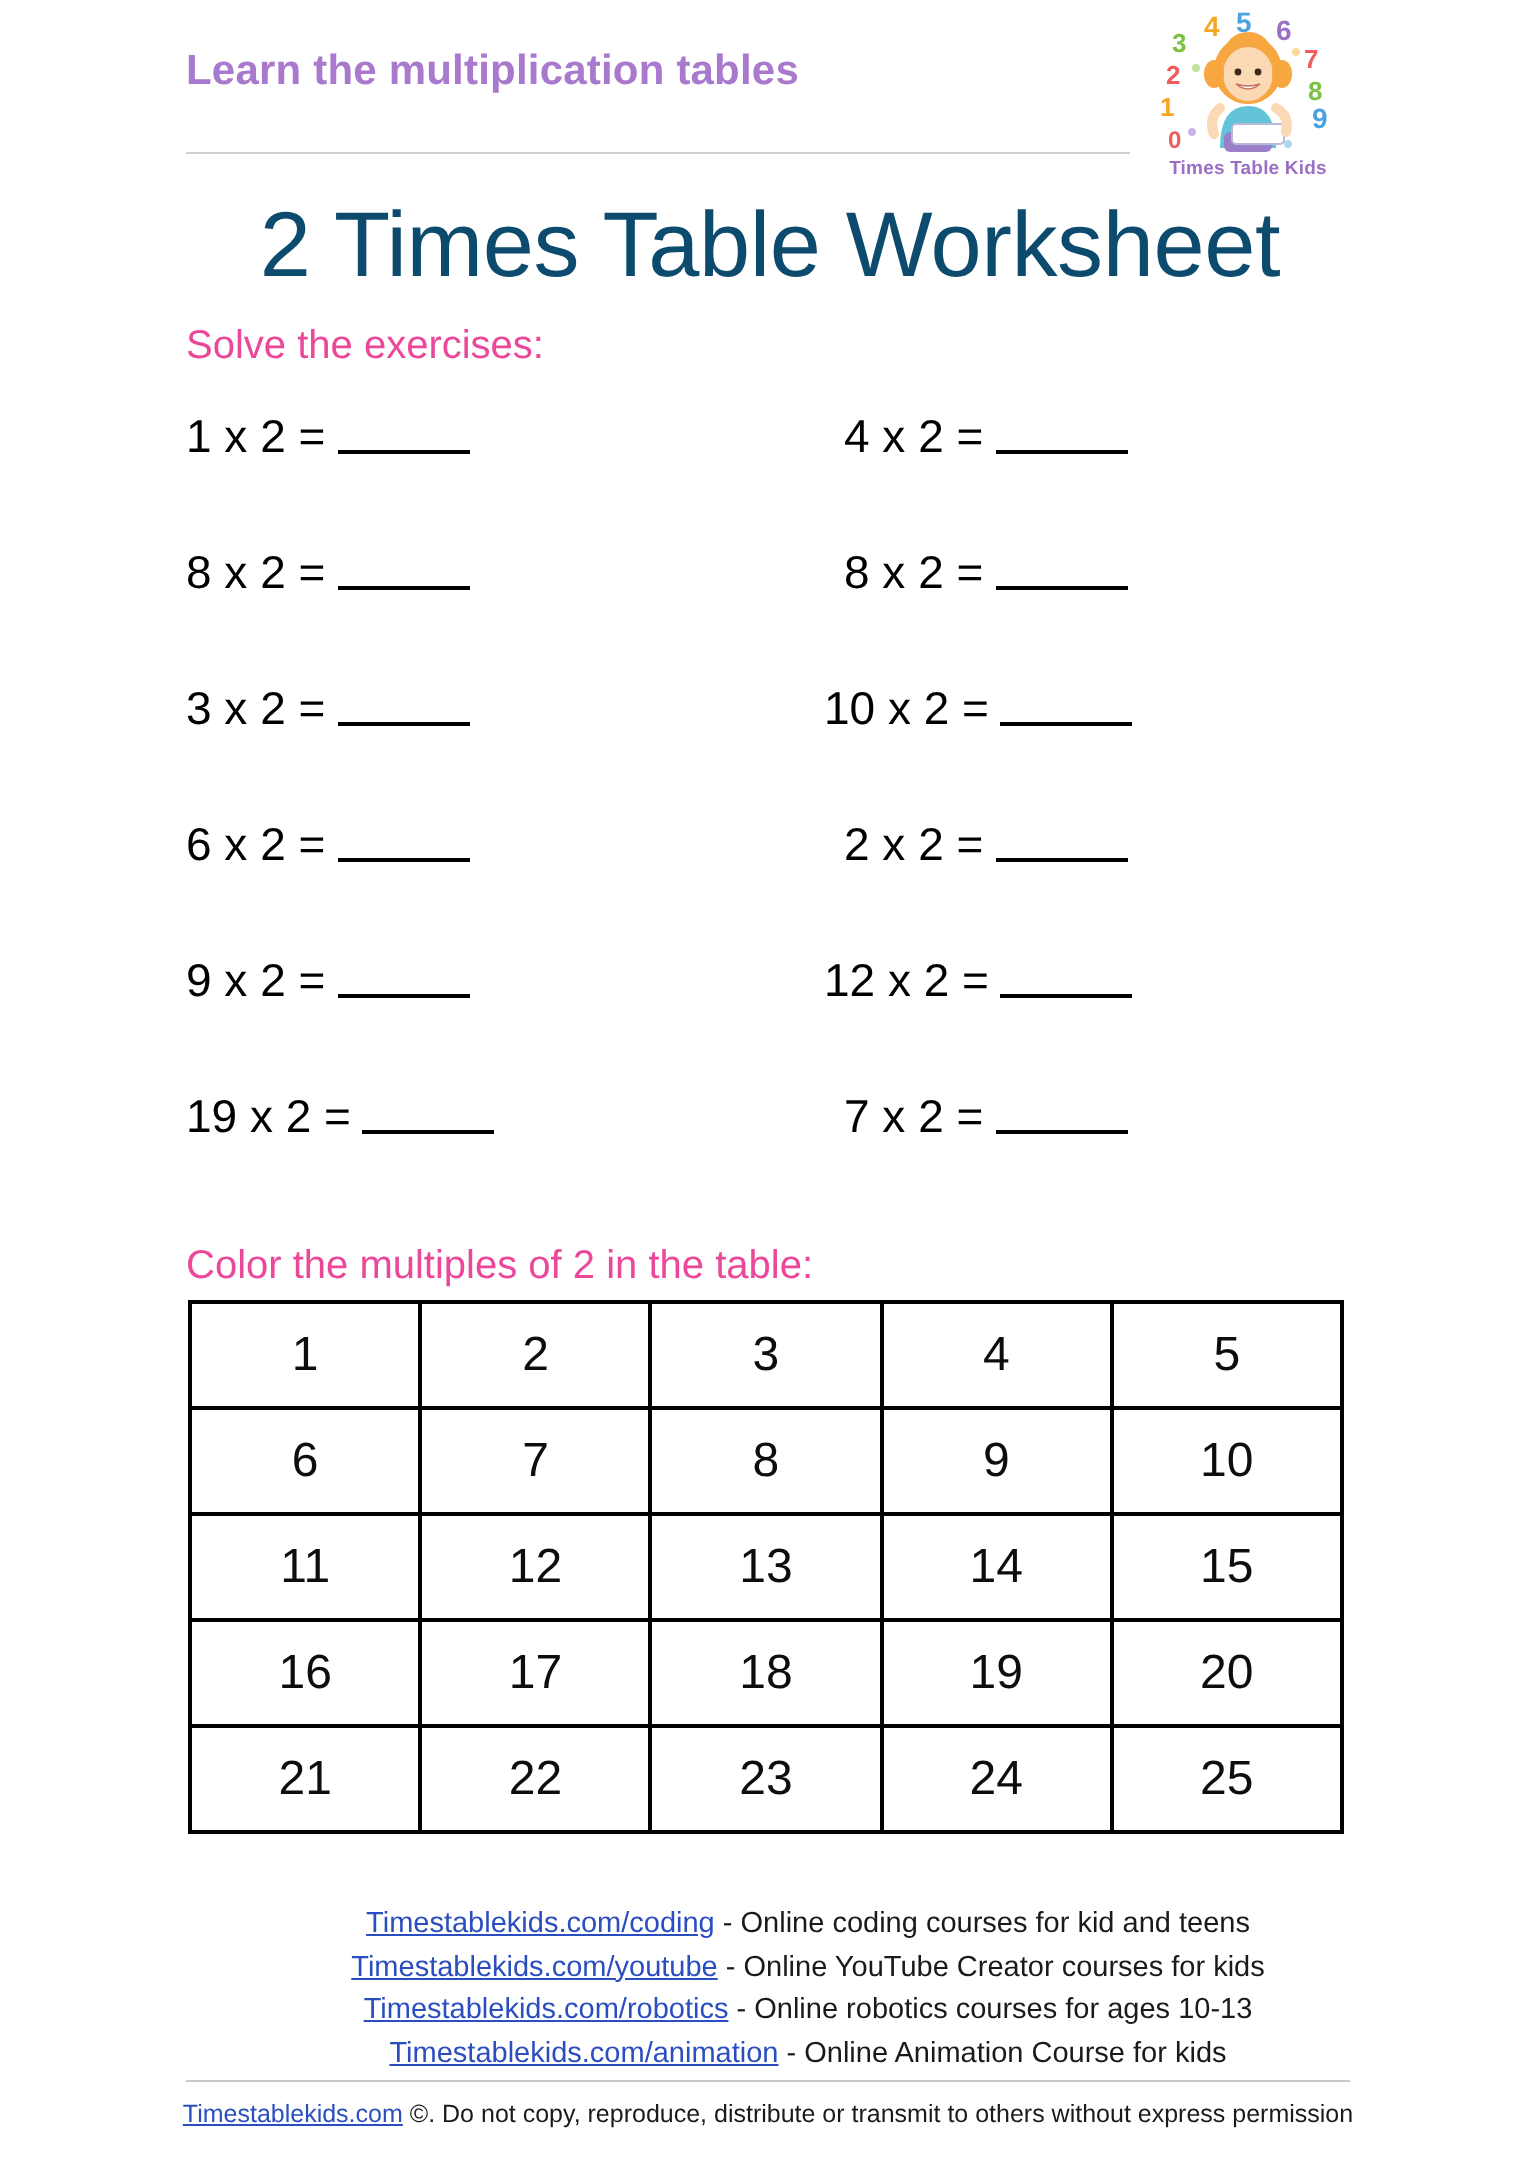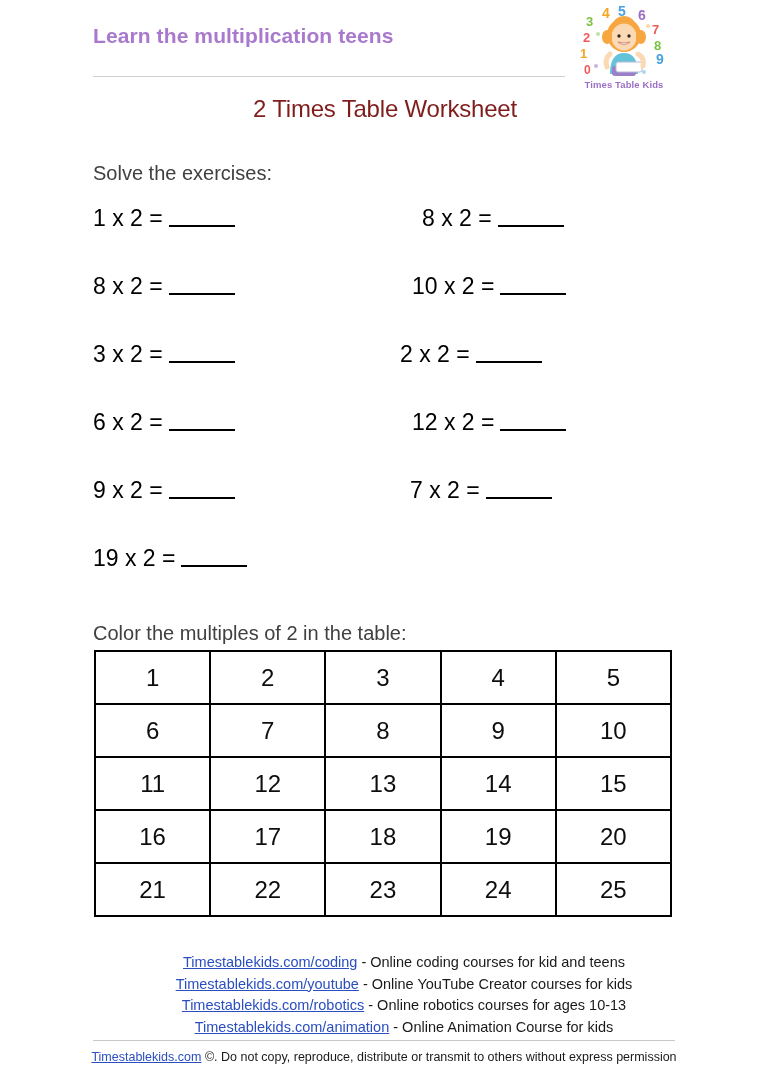--- a/index.html
+++ b/index.html
@@ -68,33 +68,33 @@
     height: 1px;
     background: #cfcfcf;
   }
 
   .worksheet-title {
     position: absolute;
     left: 0;
     right: 0;
     top: 95px;
     text-align: center;
-    font-size: 24px;
-    color: #7f1d1d;
+    font-size: 46px;
+    color: #0c4a6e;
     letter-spacing: -0.2px;
   }
   
   .worksheet-title span { display: inline-block; margin-left: 2px; }
 
   
   .instruction {
     position: absolute;
     left: 93px;
     font-size: 20px;
-    color: #404040;
+    color: #ec4899;
   }
   .instruction-solve { top: 162px; }
   .instruction-color { top: 622px; }
 
   
   .exercises {
     position: absolute;
     left: 0;
     top: 206px;
     width: 616px;
@@ -187,21 +187,21 @@
     color: #2a4ec0;
     text-decoration: underline;
   }
 </style>
 </head>
 <body>
 
 <div class="page">
 
   <div class="header-row">
-    <div class="brand-title">Learn the multiplication teens</div>
+    <div class="brand-title">Learn the multiplication tables</div>
 
     <div class="logo-block">
       <svg class="logo-art" viewBox="0 0 108 78">
 
         <text x="16" y="22" font-family="Liberation Sans, sans-serif" font-size="13" font-weight="bold" fill="#7cc242">3</text>
         <text x="32" y="14" font-family="Liberation Sans, sans-serif" font-size="14" font-weight="bold" fill="#f5a623">4</text>
         <text x="48" y="12" font-family="Liberation Sans, sans-serif" font-size="14" font-weight="bold" fill="#4aa3df">5</text>
         <text x="68" y="16" font-family="Liberation Sans, sans-serif" font-size="14" font-weight="bold" fill="#9b6fc4">6</text>
         <text x="13" y="38" font-family="Liberation Sans, sans-serif" font-size="13" font-weight="bold" fill="#f05b5b">2</text>
         <text x="82" y="30" font-family="Liberation Sans, sans-serif" font-size="13" font-weight="bold" fill="#f05b5b">7</text>
@@ -262,37 +262,41 @@
           <span class="ex-text">9 x 2 =</span>
           <span class="ex-blank" style="width: 66px;"></span>
         </div>
         <div class="ex-row">
           <span class="ex-text">19 x 2 =</span>
           <span class="ex-blank" style="width: 66px;"></span>
         </div>
       </div>
     <div class="ex-col ex-col-right" id="ex-col-right">
         <div class="ex-row">
+          <span class="ex-text" style="margin-left: 22px;">4 x 2 =</span>
+          <span class="ex-blank" style="width: 66px;"></span>
+        </div>
+        <div class="ex-row">
           <span class="ex-text" style="margin-left: 22px;">8 x 2 =</span>
           <span class="ex-blank" style="width: 66px;"></span>
         </div>
         <div class="ex-row">
           <span class="ex-text" style="margin-left: 12px;">10 x 2 =</span>
           <span class="ex-blank" style="width: 66px;"></span>
         </div>
         <div class="ex-row">
-          <span class="ex-text" style="">2 x 2 =</span>
+          <span class="ex-text" style="margin-left: 22px;">2 x 2 =</span>
           <span class="ex-blank" style="width: 66px;"></span>
         </div>
         <div class="ex-row">
           <span class="ex-text" style="margin-left: 12px;">12 x 2 =</span>
           <span class="ex-blank" style="width: 66px;"></span>
         </div>
         <div class="ex-row">
-          <span class="ex-text" style="margin-left: 10px;">7 x 2 =</span>
+          <span class="ex-text" style="margin-left: 22px;">7 x 2 =</span>
           <span class="ex-blank" style="width: 66px;"></span>
         </div>
       </div>
   </div>
 
   <div class="instruction instruction-color">Color the multiples of 2 in the table:</div>
 
   <table class="grid">
     <tbody id="grid-body">
         <tr>

